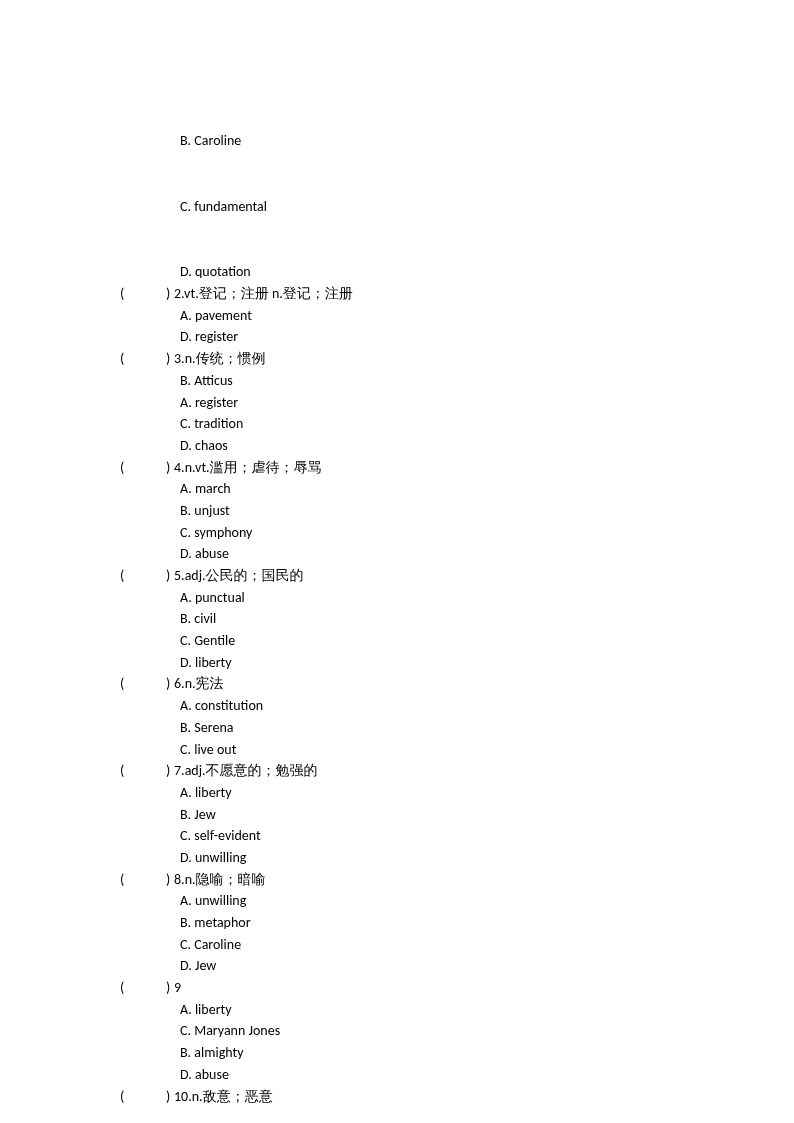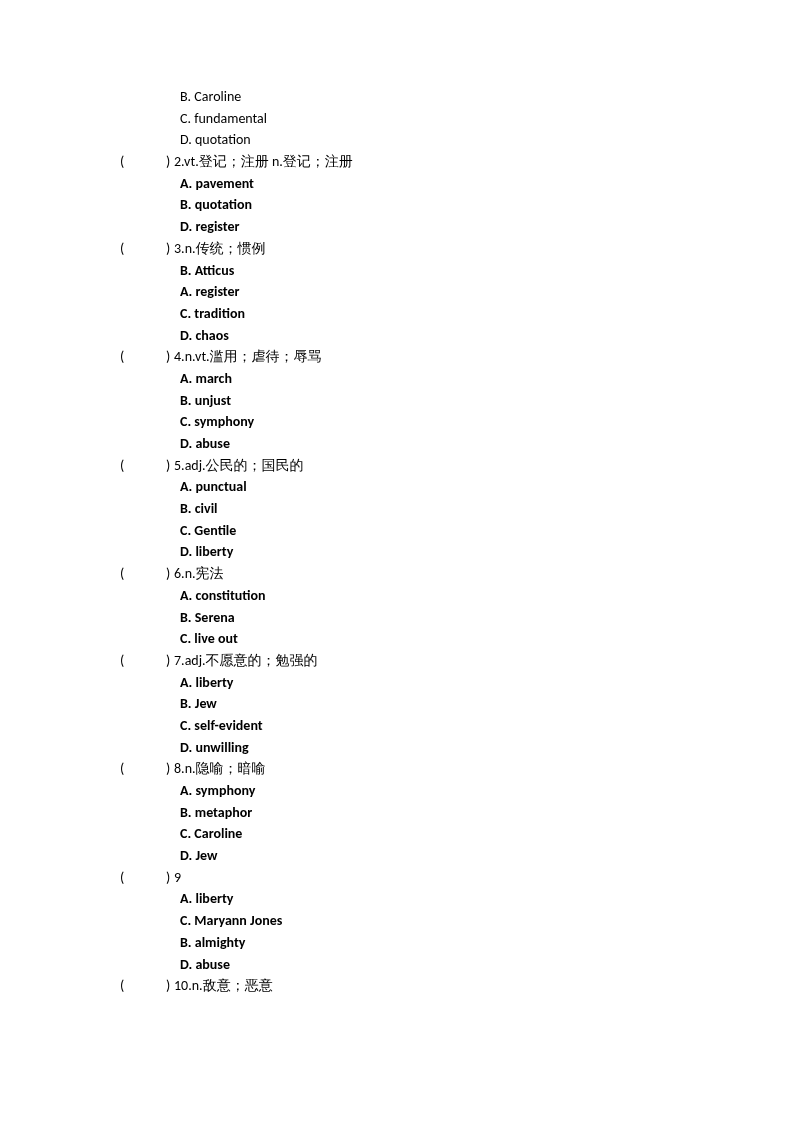--- a/index.html
+++ b/index.html
@@ -12,56 +12,55 @@
       height: 1123px;
       background: white;
       font-family: Calibri, Arial, sans-serif;
       font-size: 14px;
       color: #000;
       padding: 86px 0 0 120px;
       line-height: 1.55;
     }
     .orphan-option {
       padding-left: 60px;
+      margin-top: 44px;
     }
     .question-line {
       display: flex;
     }
     .paren-left {
       width: 8px;
     }
     .paren-space {
       width: 38px;
     }
     .paren-right {
       width: 8px;
     }
     .qnum {
     }
     .option-line {
       padding-left: 60px;
-      font-weight: bold;
     }
   </style>
 </head>
 <body>
 
 <div id="content">
     <div class="orphan-option">B. Caroline</div>
     <div class="orphan-option">C. fundamental</div>
     <div class="orphan-option">D. quotation</div>
     <div class="question-line">
       <span class="paren-left">(</span>
       <span class="paren-space"></span>
       <span class="paren-right">)</span>
       <span class="qnum">2</span>
       <span>.vt.登记；注册  n.登记；注册</span>
     </div>
     <div class="option-line">A. pavement</div>
-    <div class="option-line">B. quotation</div>
     <div class="option-line">D. register</div>
     <div class="question-line">
       <span class="paren-left">(</span>
       <span class="paren-space"></span>
       <span class="paren-right">)</span>
       <span class="qnum">3</span>
       <span>.n.传统；惯例</span>
     </div>
     <div class="option-line">B. Atticus</div>
     <div class="option-line">A. register</div>
@@ -110,21 +109,21 @@
     <div class="option-line">B. Jew</div>
     <div class="option-line">C. self-evident</div>
     <div class="option-line">D. unwilling</div>
     <div class="question-line">
       <span class="paren-left">(</span>
       <span class="paren-space"></span>
       <span class="paren-right">)</span>
       <span class="qnum">8</span>
       <span>.n.隐喻；暗喻</span>
     </div>
-    <div class="option-line">A. symphony</div>
+    <div class="option-line">A. unwilling</div>
     <div class="option-line">B. metaphor</div>
     <div class="option-line">C. Caroline</div>
     <div class="option-line">D. Jew</div>
     <div class="question-line">
       <span class="paren-left">(</span>
       <span class="paren-space"></span>
       <span class="paren-right">)</span>
       <span class="qnum">9</span>
     </div>
     <div class="option-line">A. liberty</div>

